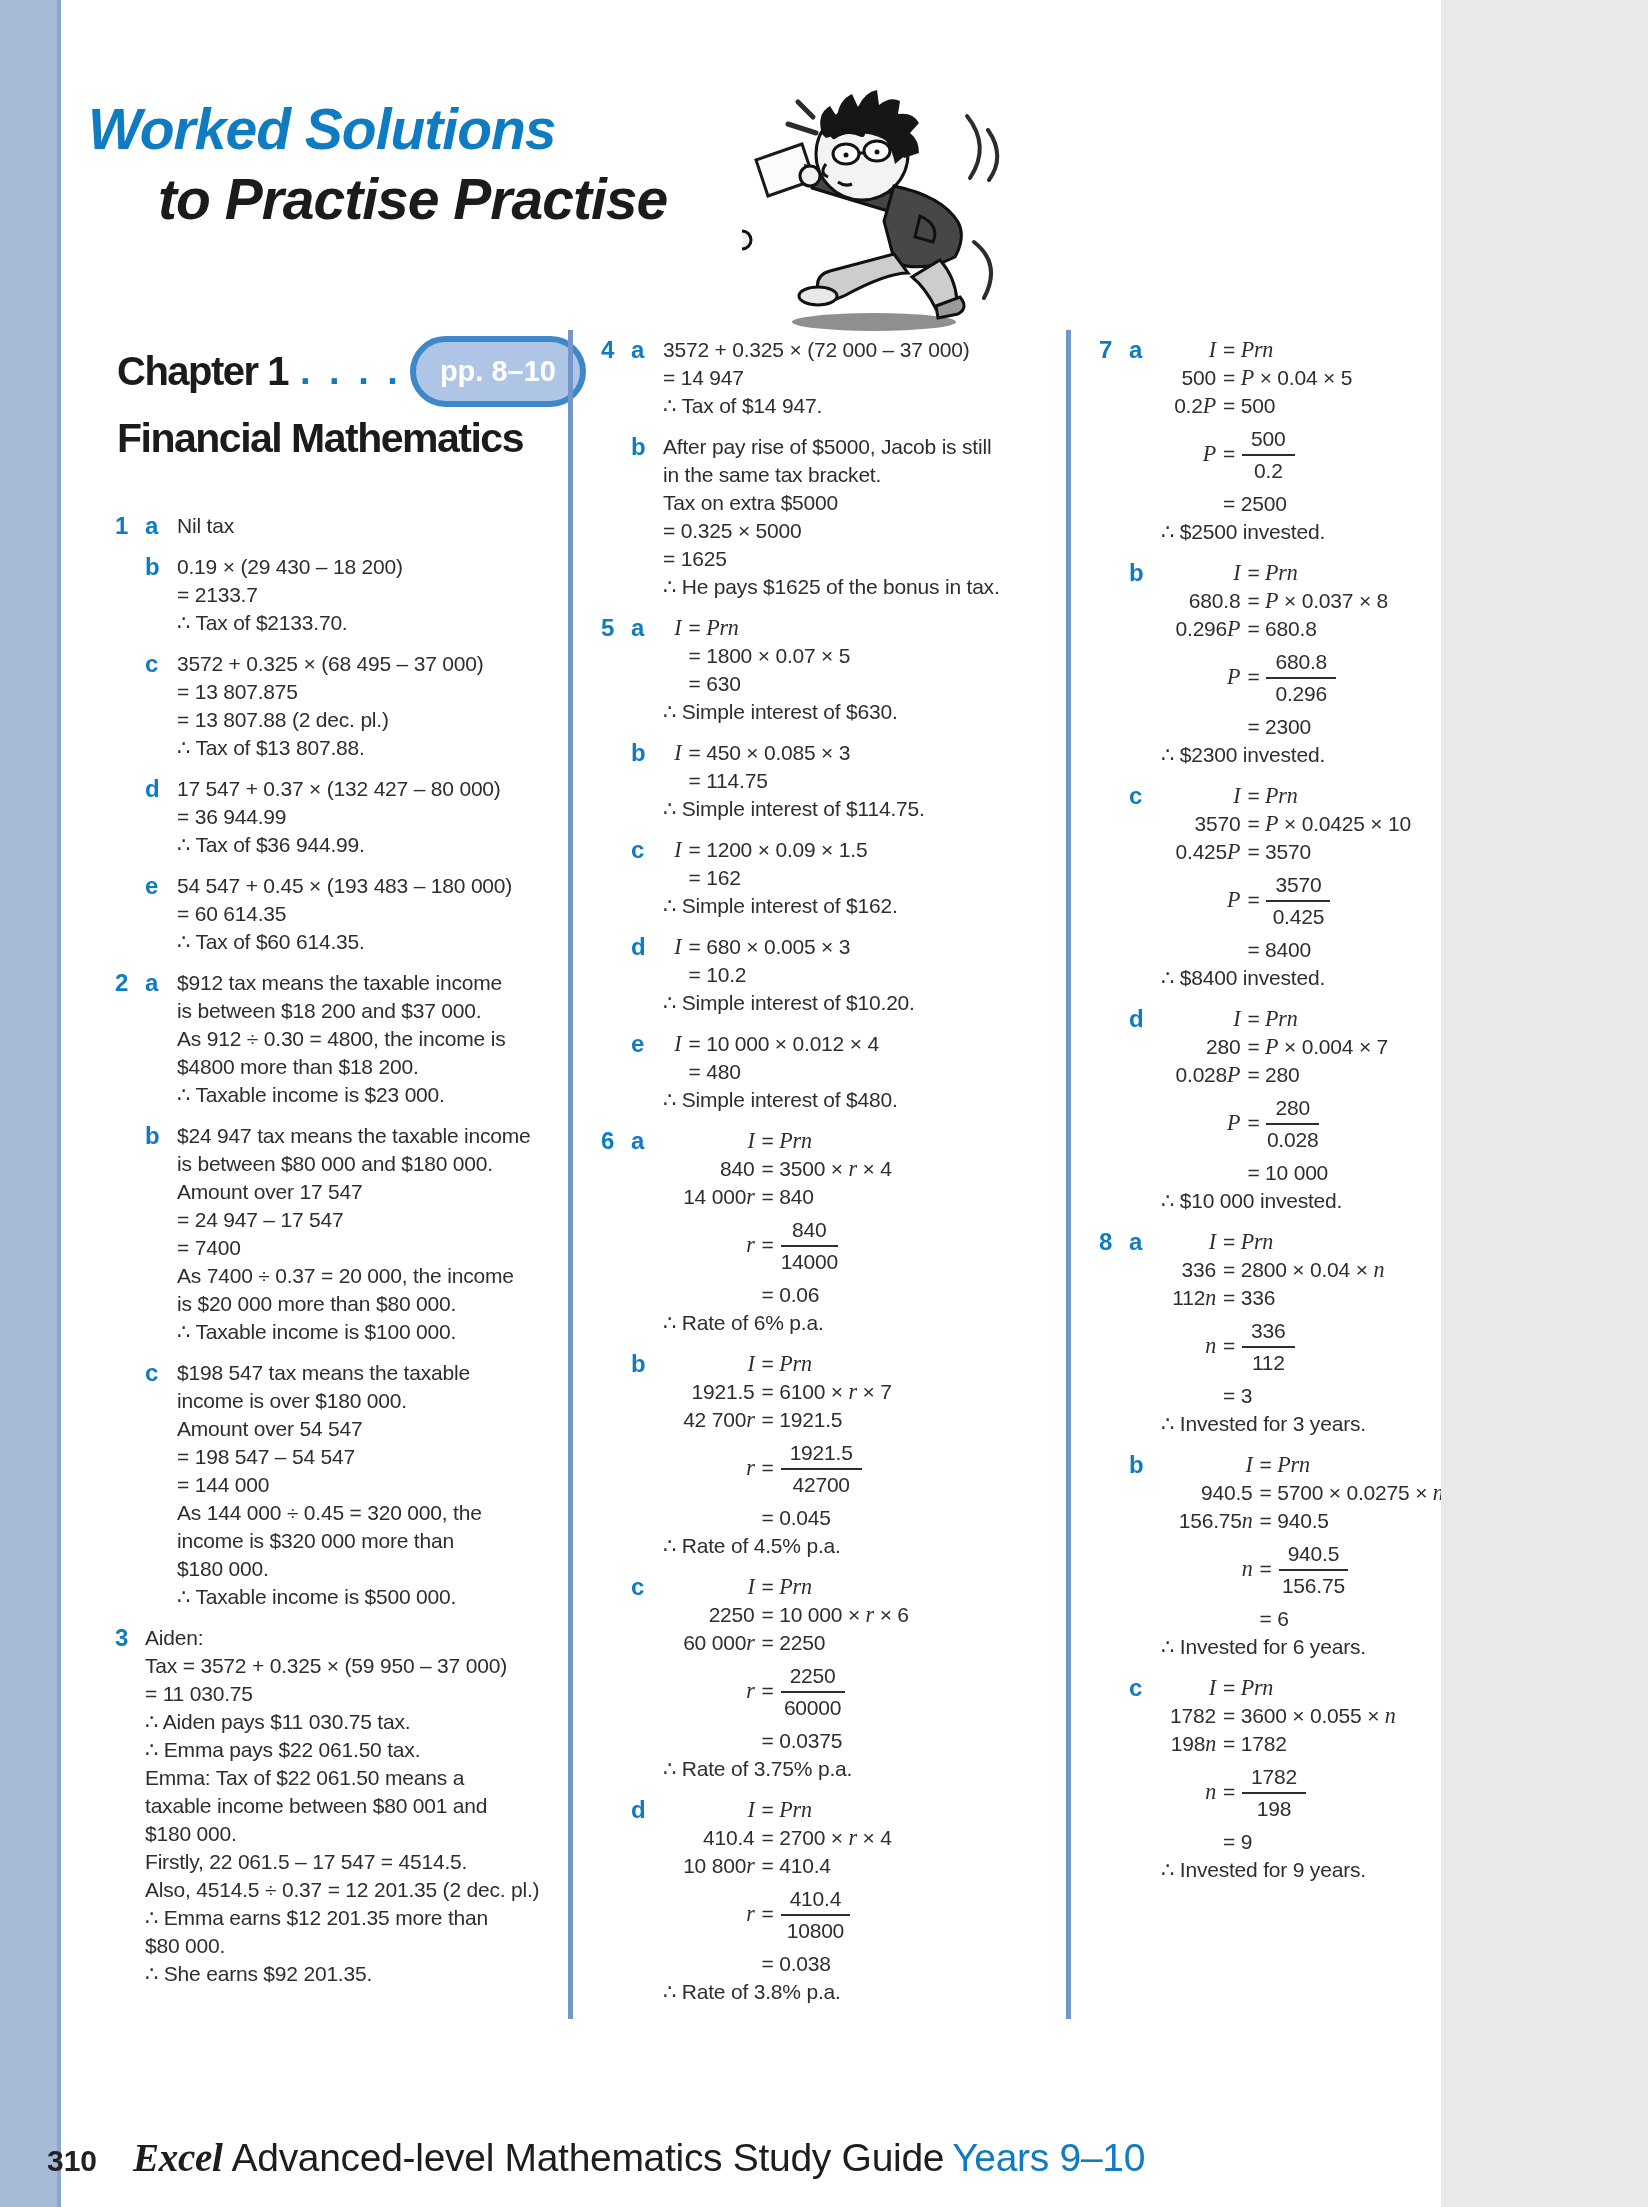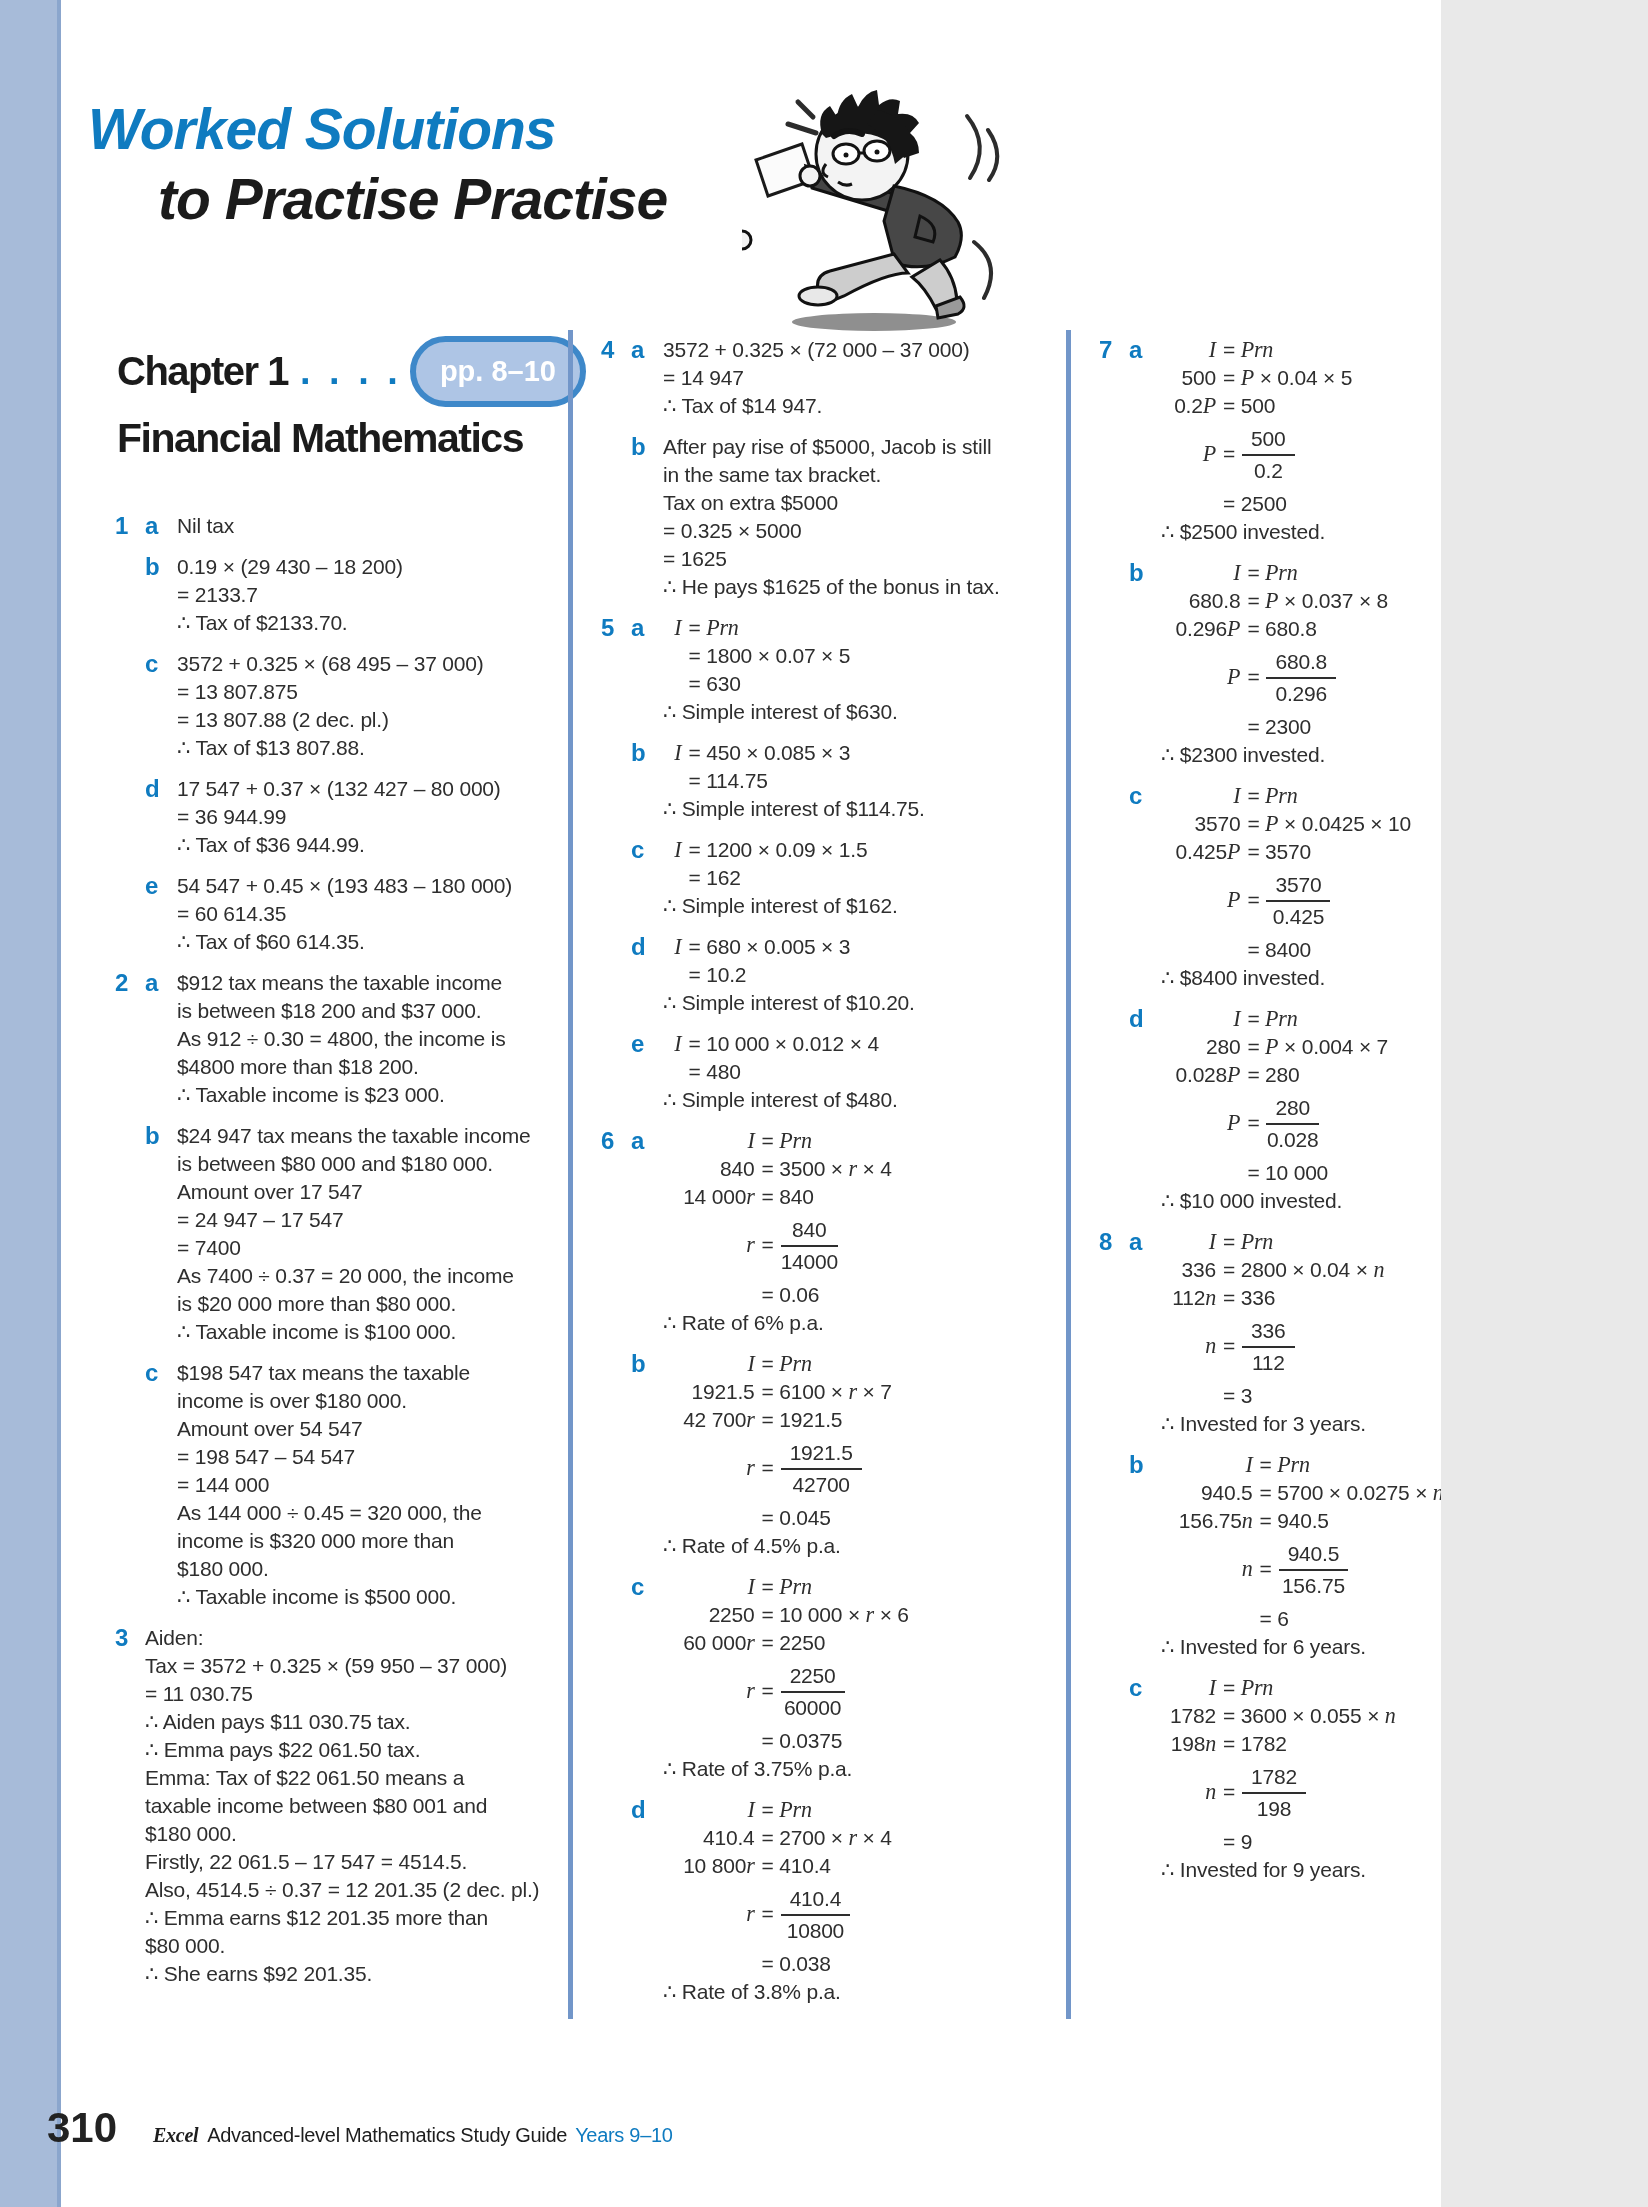--- a/index.html
+++ b/index.html
@@ -37,22 +37,22 @@
   .ln i{font-family:"Liberation Serif",serif;font-style:italic;font-size:1.05em;}
   .eq{display:flex;align-items:baseline;gap:7px;}
   .lhs{display:inline-block;text-align:right;flex:none;}
   .rhs{display:inline-block;}
   .fracline{margin:5px 0;}
   .frac{display:inline-block;text-align:center;vertical-align:middle;margin-left:7px;}
   .ftop{display:block;border-bottom:2px solid #2e2e2e;padding:0 9px 1px;}
   .fbot{display:block;padding-top:1px;}
 
   .footer{position:absolute;left:47px;top:2104px;display:flex;align-items:baseline;gap:36px;}
-  .page-num{font-weight:bold;font-size:42px;color:#222;letter-spacing:0;}
-  .footer-text{font-size:20px;color:#1d1d1d;letter-spacing:-0.3px;white-space:nowrap;}
+  .page-num{font-weight:bold;font-size:30px;color:#222;letter-spacing:0;margin-top:40px;}
+  .footer-text{font-size:39px;color:#1d1d1d;letter-spacing:-0.3px;white-space:nowrap;}
   .brand{font-family:"Liberation Serif",serif;font-style:italic;font-weight:bold;margin-right:9px;}
   .years{color:var(--accent,#0f7bc0);margin-left:8px;}
 </style>
 </head>
 <body>
 
 <div class="page">
   <div class="stripe"></div>
   <div class="stripe-edge"></div>
 

